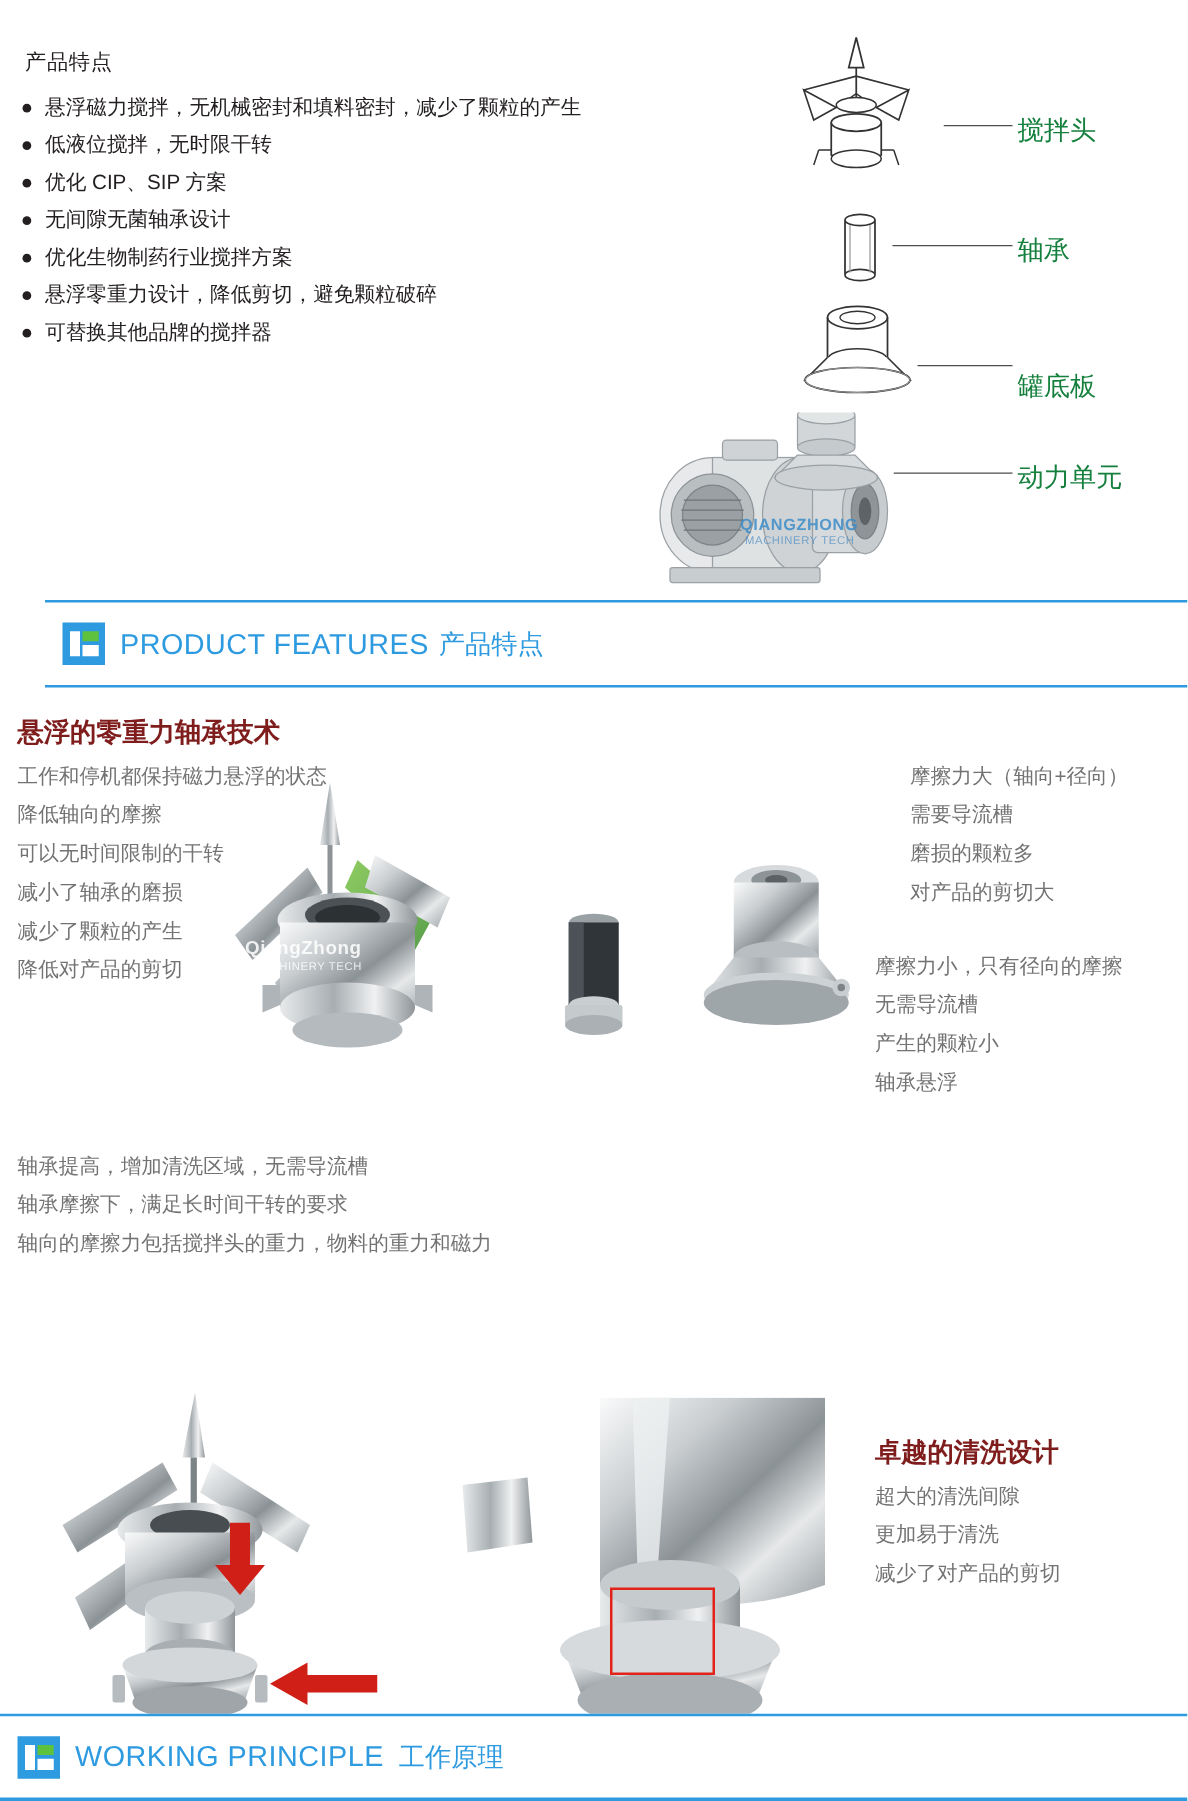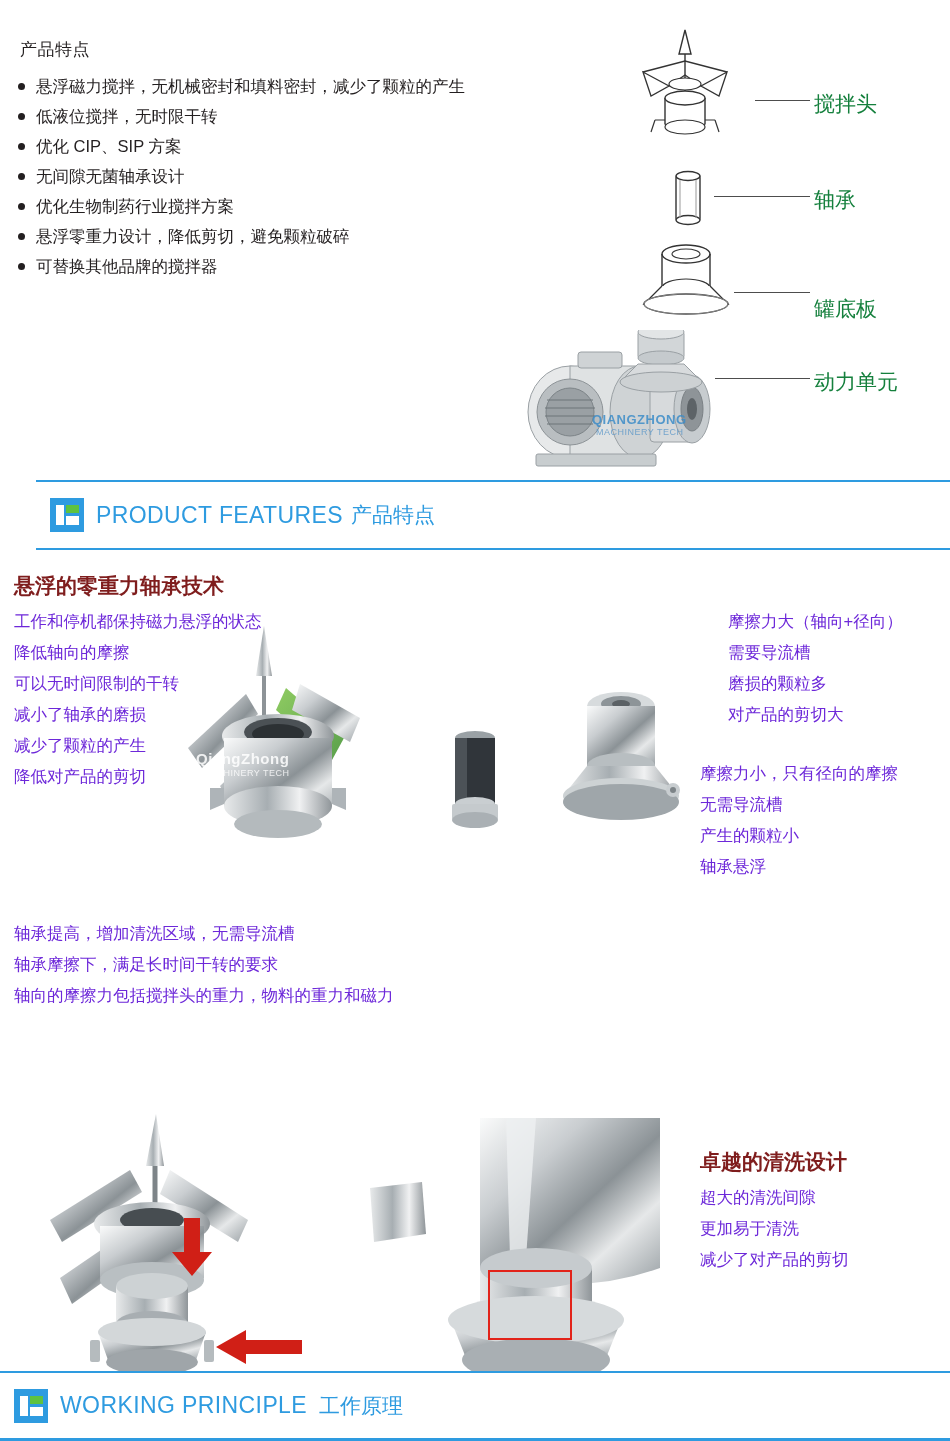--- a/index.html
+++ b/index.html
@@ -141,21 +141,21 @@
   .blue-head {
     font-size: 21px;
     font-weight: bold;
     color: #7f1d1d;
     position: absolute;
   }
   .para {
     position: absolute;
     font-size: 16.5px;
     line-height: 31px;
-    color: #6d28d9;
+    color: #737373;
     white-space: pre-line;
   }
 
   .photo {
     position: absolute;
     overflow: hidden;
   }
   .wm {
     position: absolute;
     font-size: 11px;

